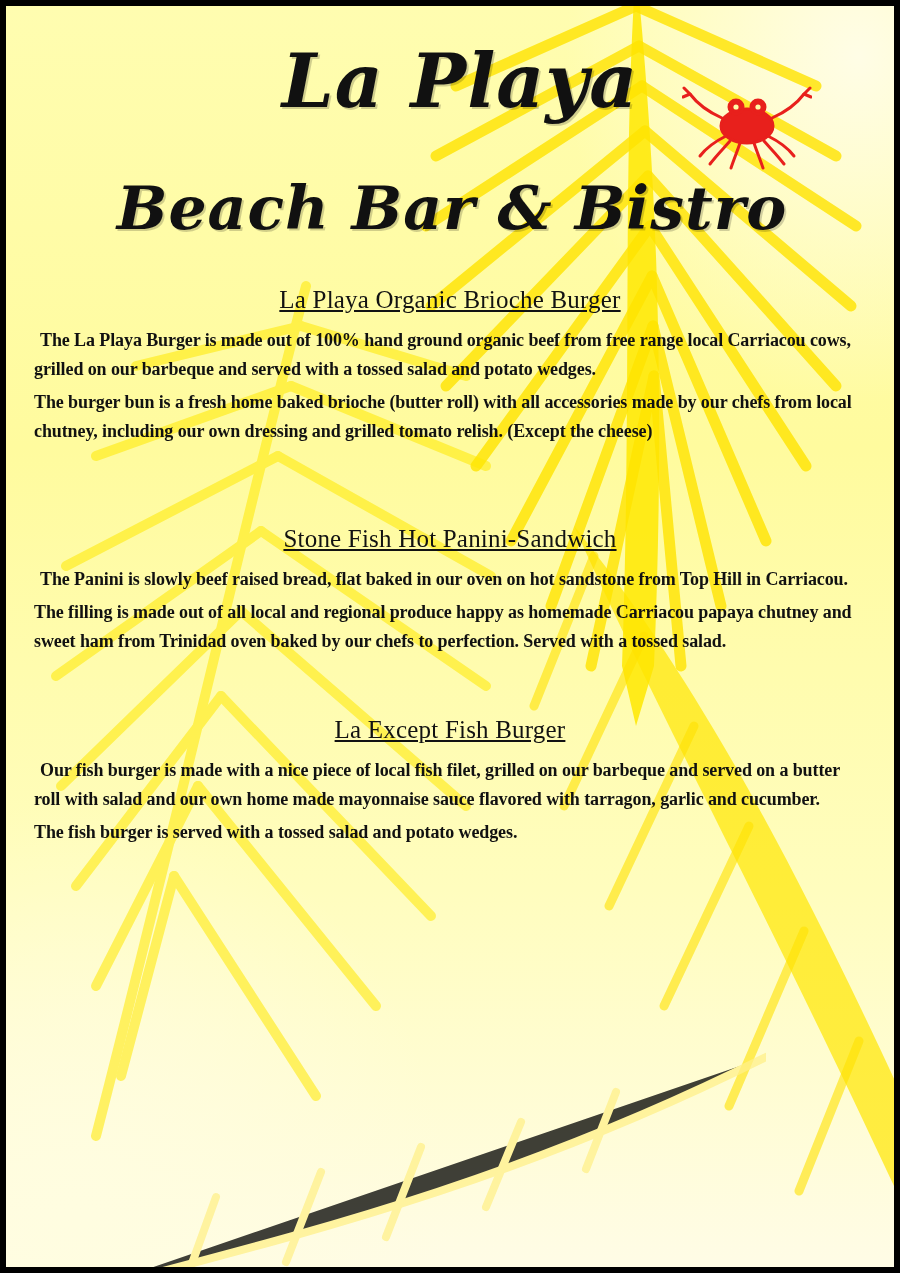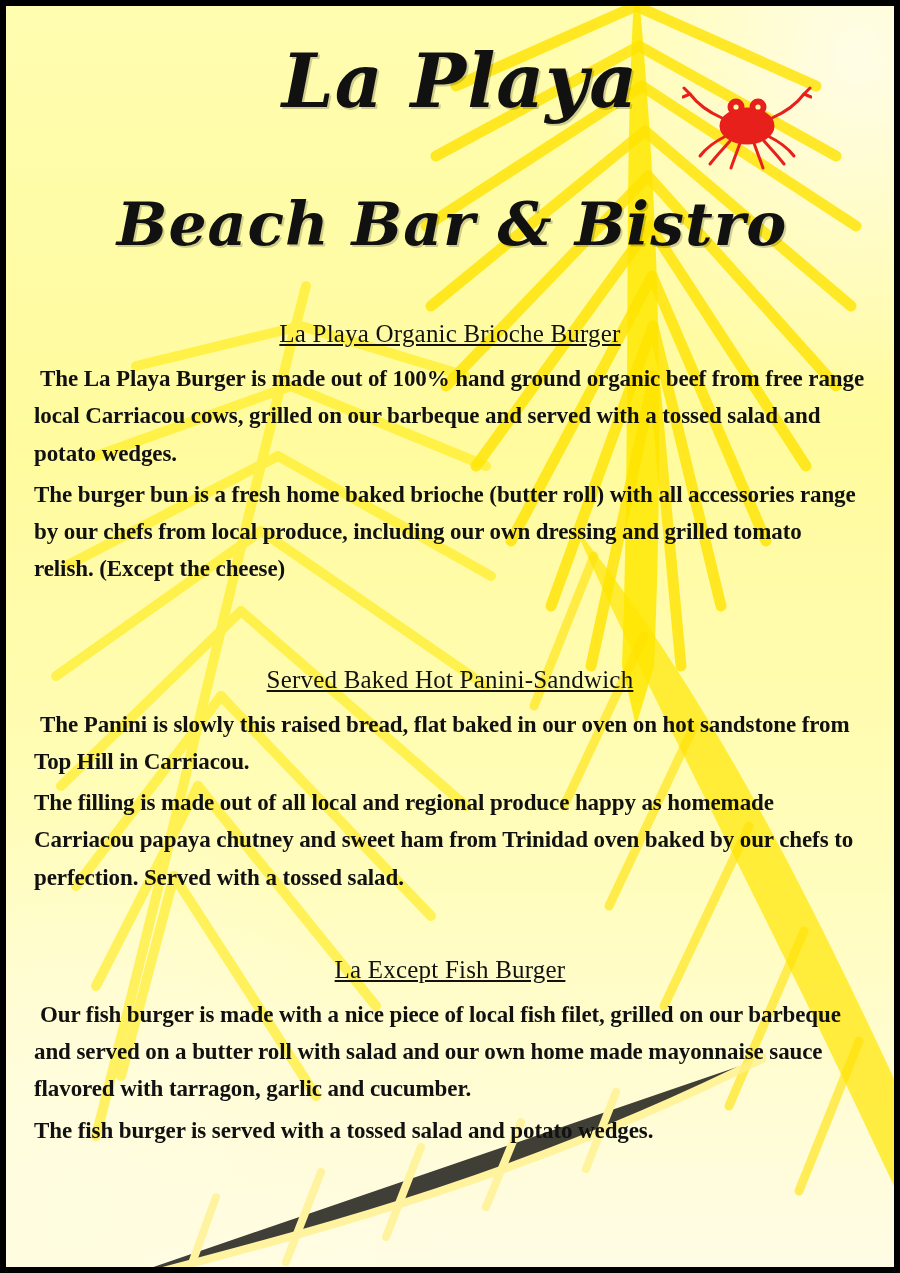--- a/index.html
+++ b/index.html
@@ -56,56 +56,55 @@
     letter-spacing: 1px;
     text-shadow: 2px 2px 0 rgba(0,0,0,0.18);
   }
   .logo-line1 {
     top: 38px;
     font-size: 74px;
     line-height: 1;
     padding-left: 20px;
   }
   .logo-line2 {
-    top: 188px;
+    top: 172px;
     font-size: 60px;
     line-height: 1;
     padding-left: 4px;
   }
 
   .crab {
     position: absolute;
     top: 78px;
     right: 82px;
     width: 130px;
     height: 86px;
   }
 
   
   .content {
     position: relative;
     padding: 0 28px;
-    margin-top: 34px;
   }
   .section { margin-bottom: 26px; }
   .section-title {
     text-align: center;
     font-family: "Liberation Serif", serif;
     font-size: 25px;
     font-weight: 400;
     color: #121212;
     text-decoration: underline;
     margin: 0 0 12px 0;
     letter-spacing: 0.2px;
   }
   .para {
     margin: 0 0 4px 0;
     font-family: "Liberation Serif", serif;
     font-weight: bold;
-    font-size: 23px;
+    font-size: 18px;
     line-height: 1.62;
     color: #111;
     letter-spacing: -0.1px;
   }
   .para.indent { text-indent: 6px; }
 
   .gap-1 { height: 52px; }
   .gap-2 { height: 34px; }
 </style>
 </head>
@@ -221,28 +220,28 @@
         </g>
       </svg>
     </div>
   </div>
 
   <div class="content">
 
     <div class="section">
       <h2 class="section-title">La Playa Organic Brioche Burger</h2>
       <p class="para indent">The La Playa Burger is made out of 100% hand ground organic beef from free range local Carriacou cows, grilled on our barbeque and served with a tossed salad and potato wedges.</p>
-      <p class="para">The burger bun is a fresh home baked brioche (butter roll) with all accessories range by our chefs from local produce, including our own dressing and grilled tomato relish. (Except the cheese)</p>
+      <p class="para">The burger bun is a fresh home baked brioche (butter roll) with all accessories made by our chefs from local chutney, including our own dressing and grilled tomato relish. (Except the cheese)</p>
     </div>
 
     <div class="gap-1"></div>
 
     <div class="section">
-      <h2 class="section-title">Served Baked Hot Panini-Sandwich</h2>
-      <p class="para indent">The Panini is slowly this raised bread, flat baked in our oven on hot sandstone from Top Hill in Carriacou.</p>
+      <h2 class="section-title">Stone Fish Hot Panini-Sandwich</h2>
+      <p class="para indent">The Panini is slowly beef raised bread, flat baked in our oven on hot sandstone from Top Hill in Carriacou.</p>
       <p class="para">The filling is made out of all local and regional produce happy as homemade Carriacou papaya chutney and sweet ham from Trinidad oven baked by our chefs to perfection. Served with a tossed salad.</p>
     </div>
 
     <div class="gap-2"></div>
 
     <div class="section">
       <h2 class="section-title">La Except Fish Burger</h2>
       <p class="para indent">Our fish burger is made with a nice piece of local fish filet, grilled on our barbeque and served on a  butter roll with salad and our own home made mayonnaise sauce flavored with tarragon, garlic and cucumber.</p>
       <p class="para">The fish burger is served with a tossed salad and potato wedges.</p>
     </div>

